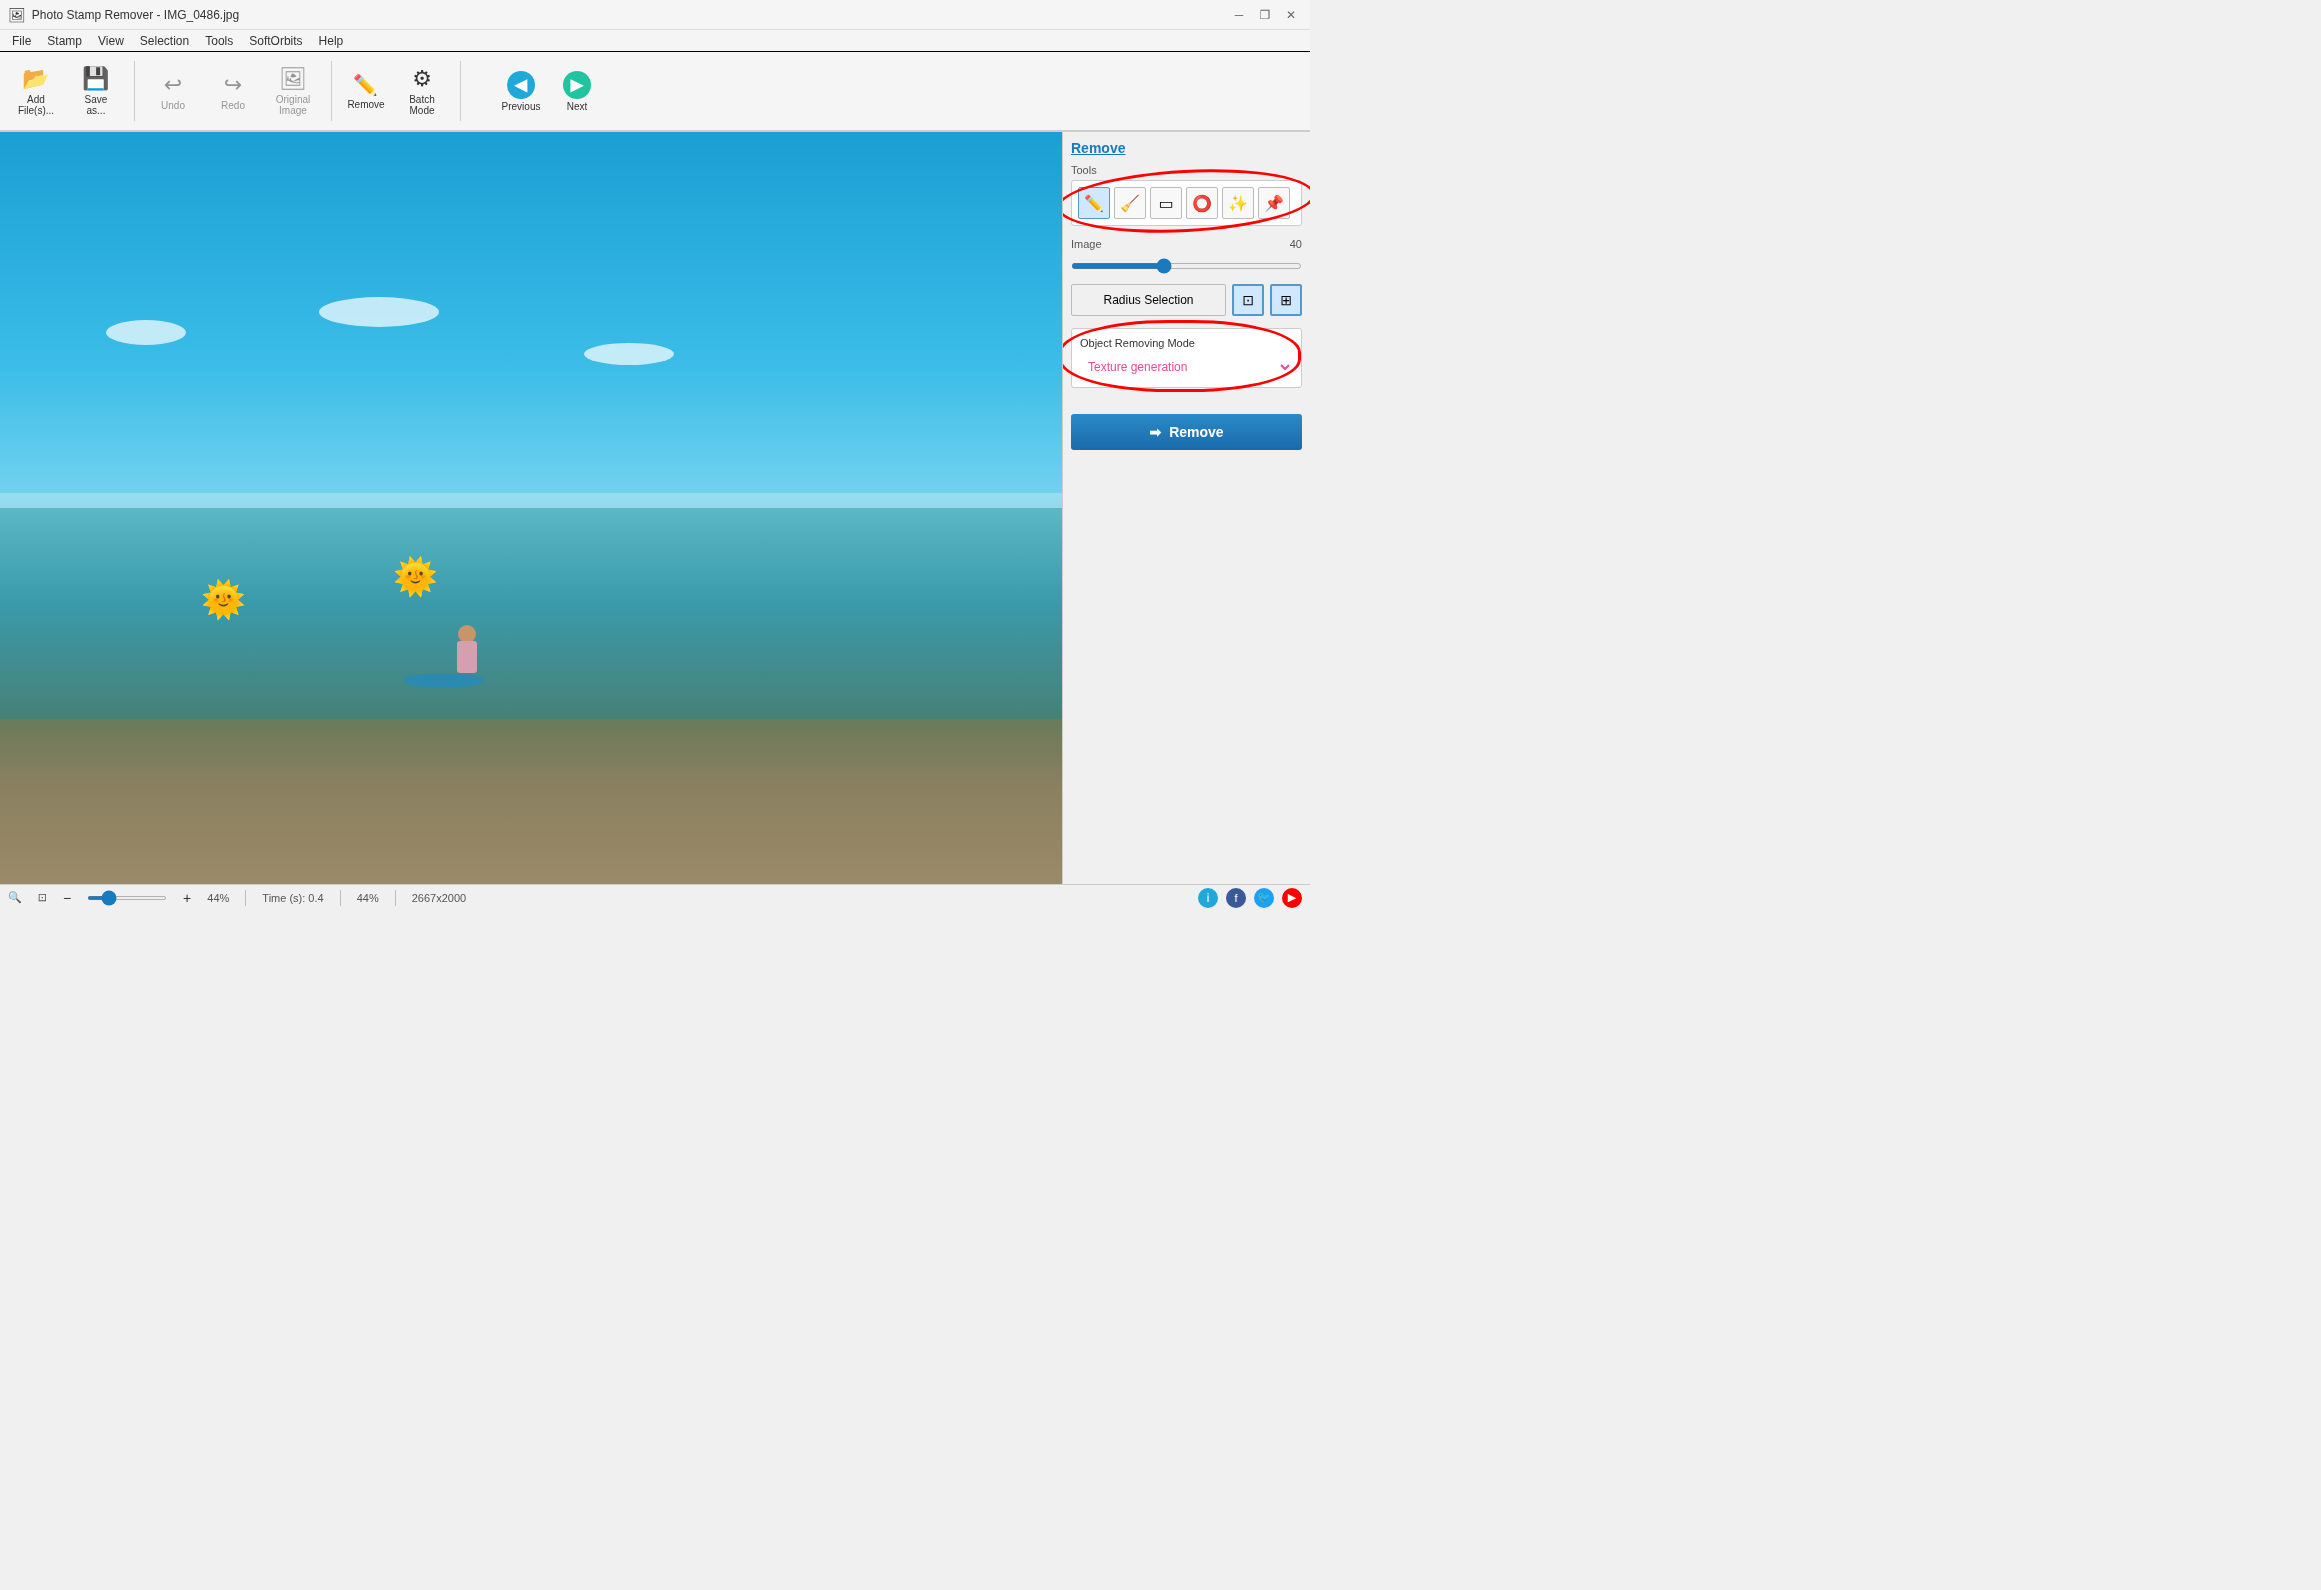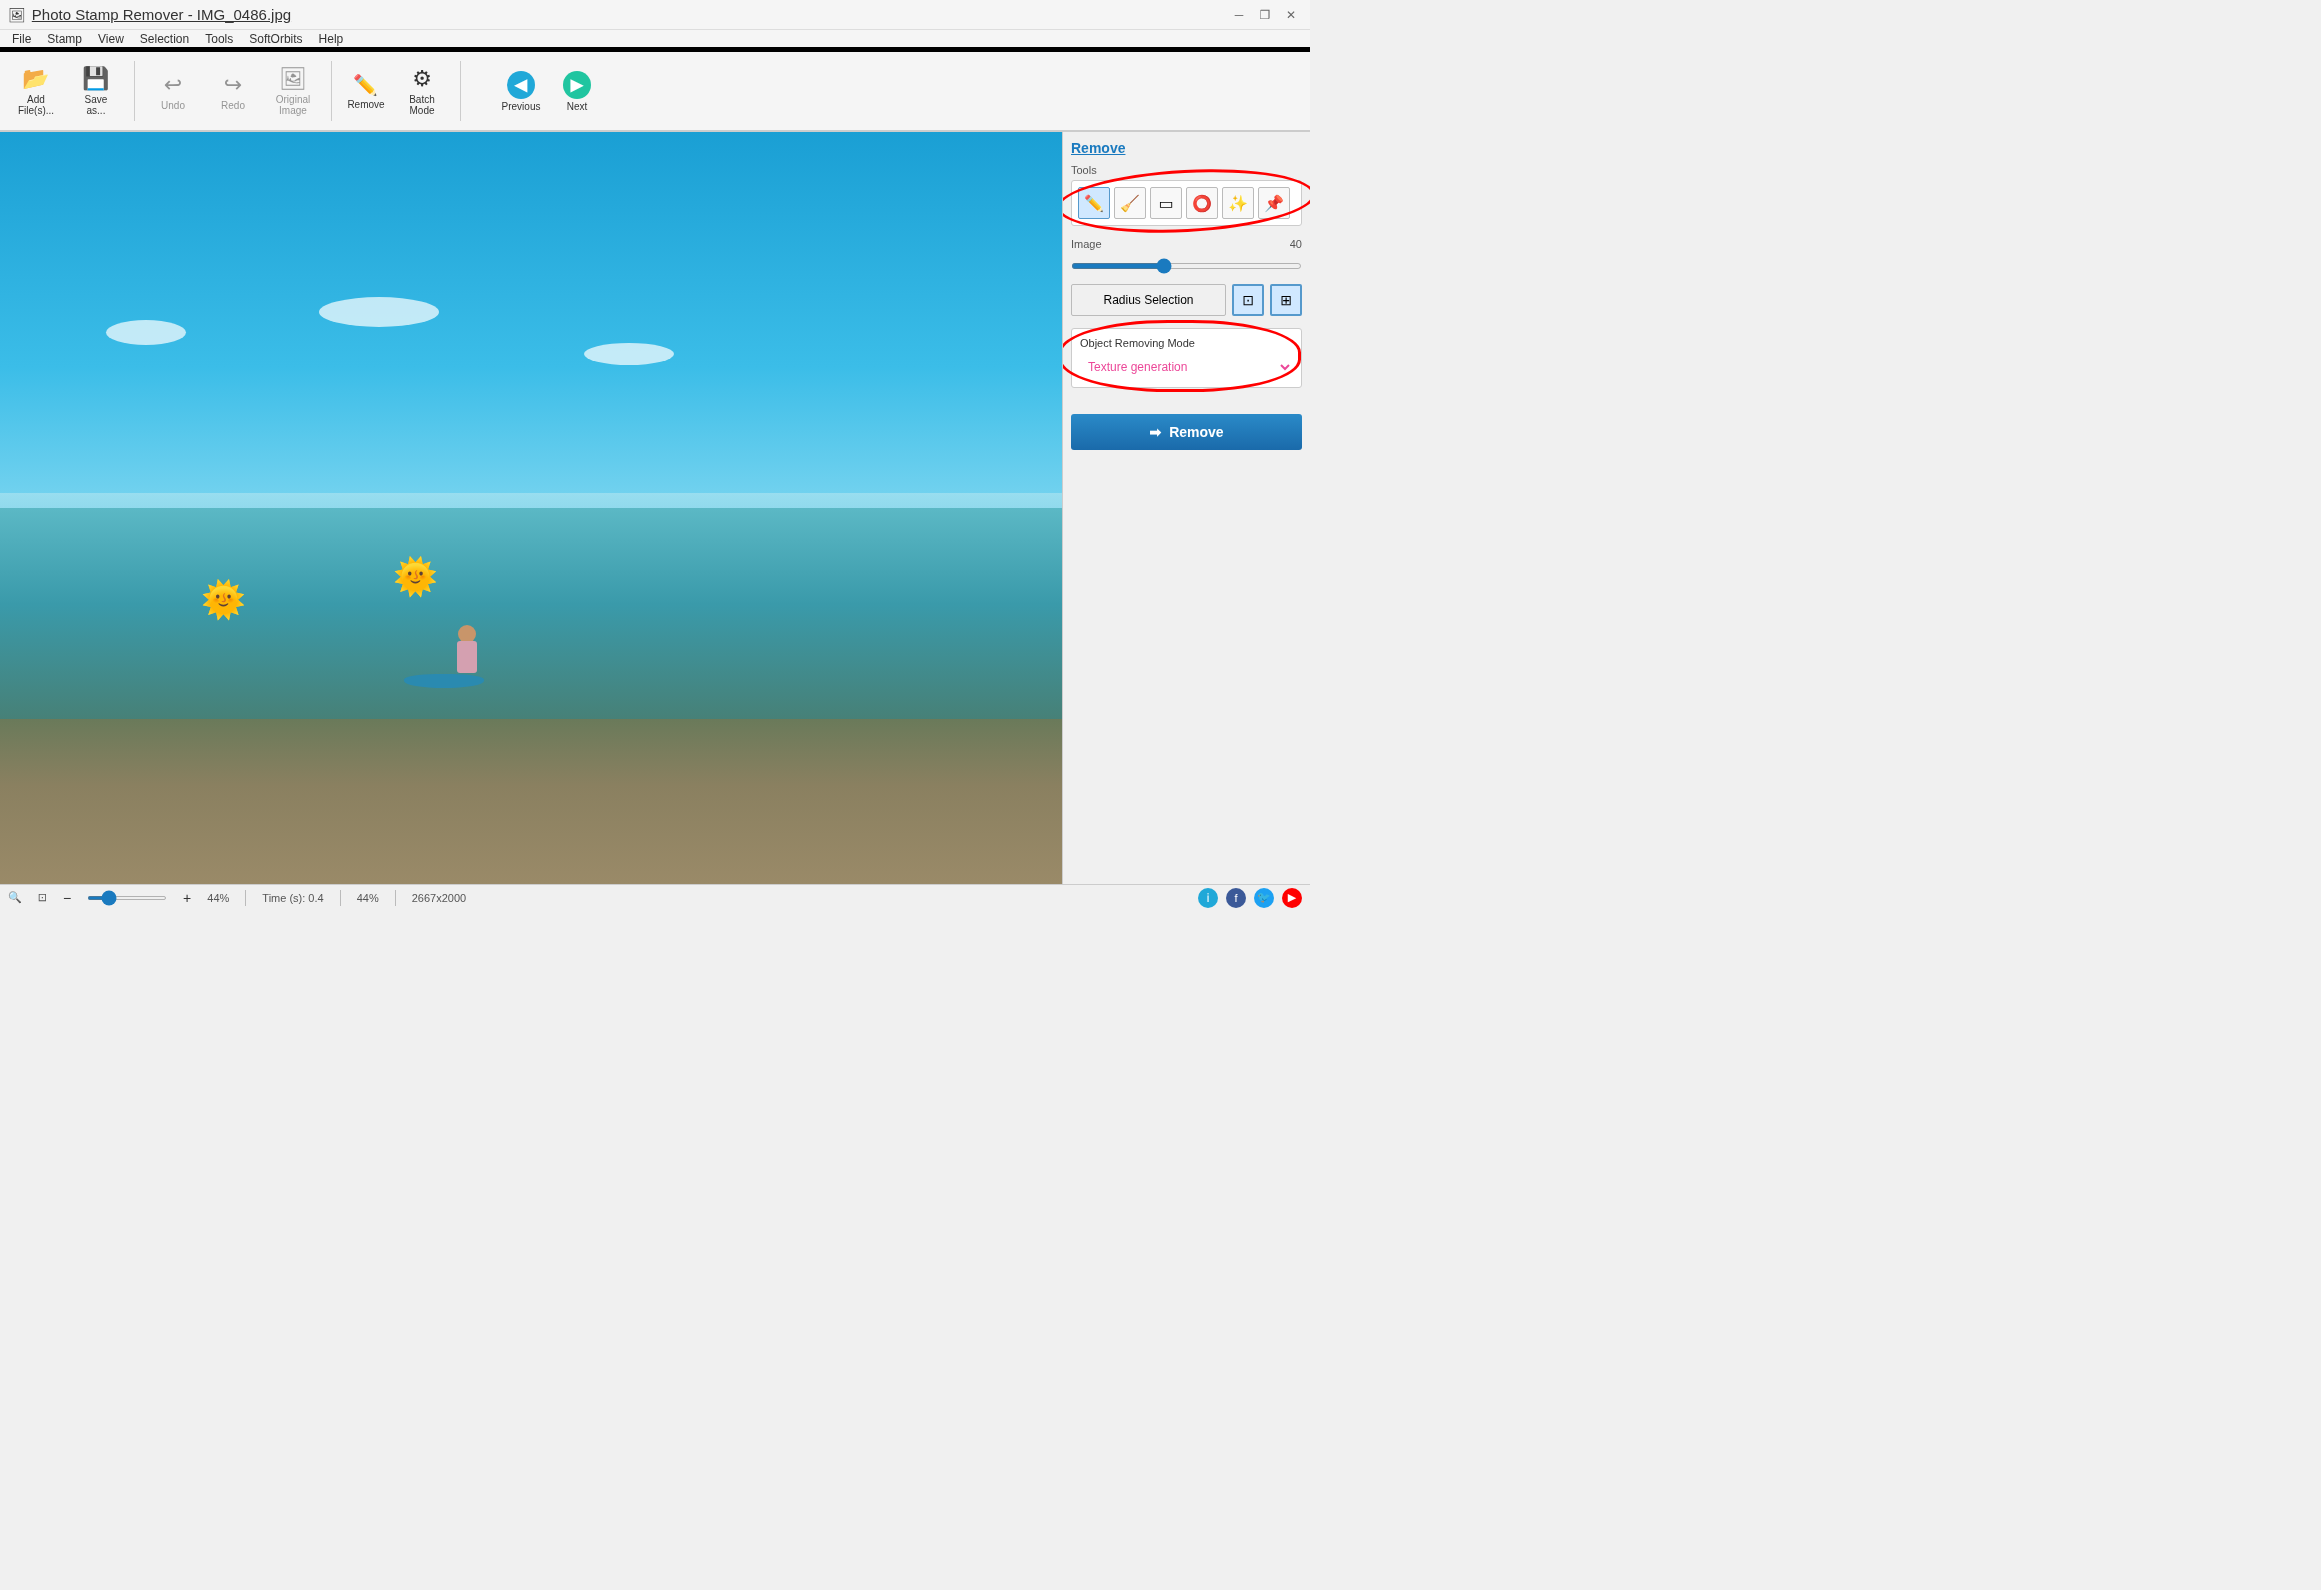--- a/index.html
+++ b/index.html
@@ -11,35 +11,35 @@
       height: 30px;
       display: flex;
       align-items: center;
       padding: 0 8px;
       border-bottom: 1px solid #ddd;
       font-size: 12px;
       color: #333;
       user-select: none;
     }
     #titlebar .title-icon { margin-right: 6px; font-size: 14px; }
-    #titlebar .title-text { flex: 1; font-size: 15px; text-decoration: underline; }
+    #titlebar .title-text { flex: 1; font-size: 12px; }
     #titlebar .win-controls { display: flex; gap: 4px; }
     #titlebar .win-btn {
       width: 22px; height: 22px; border: none; background: transparent;
       cursor: pointer; font-size: 12px; color: #666; display: flex; align-items: center; justify-content: center;
     }
 
     
     #menubar {
       background: #f5f5f5;
       height: 22px;
       display: flex;
       align-items: center;
       padding: 0 4px;
-      border-bottom: 5px solid #000000;
+      border-bottom: 1px solid #000000;
     }
     #menubar .menu-item {
       padding: 2px 8px;
       cursor: pointer;
       font-size: 12px;
       color: #333;
     }
 
     
     #toolbar {

